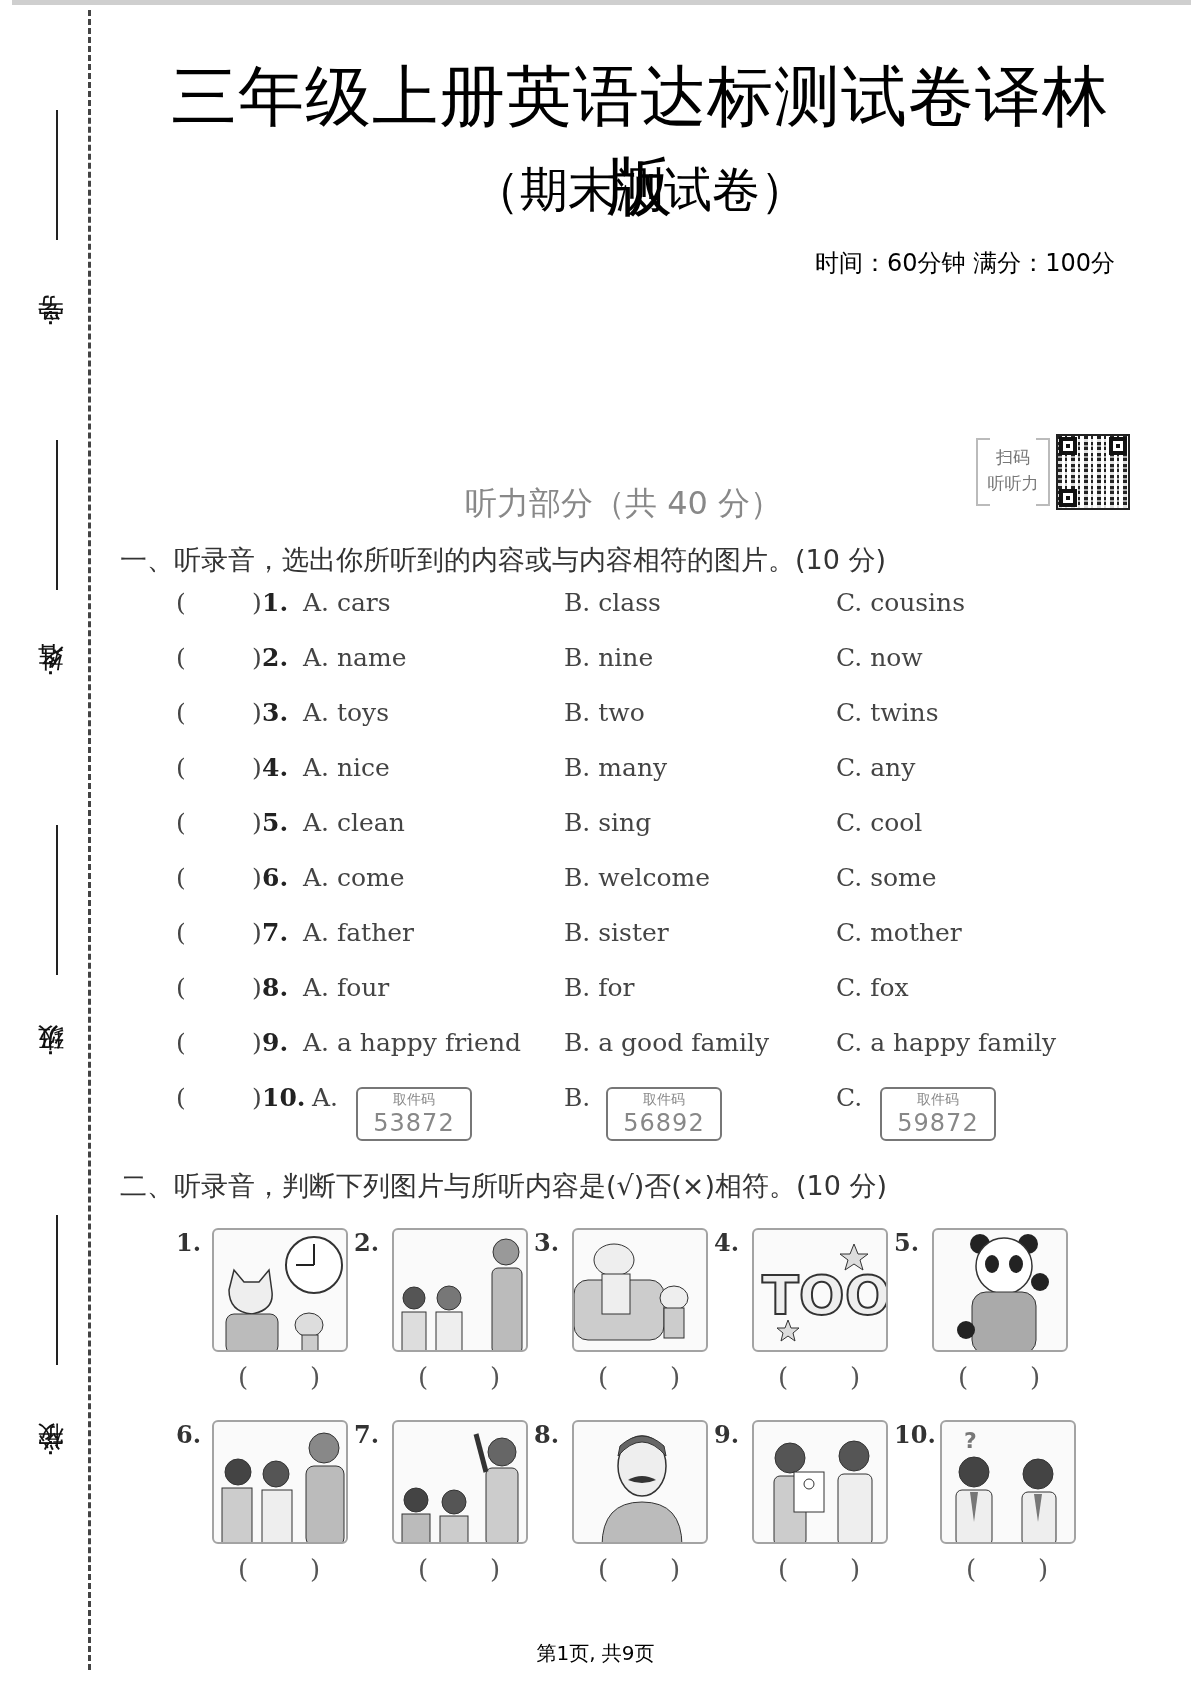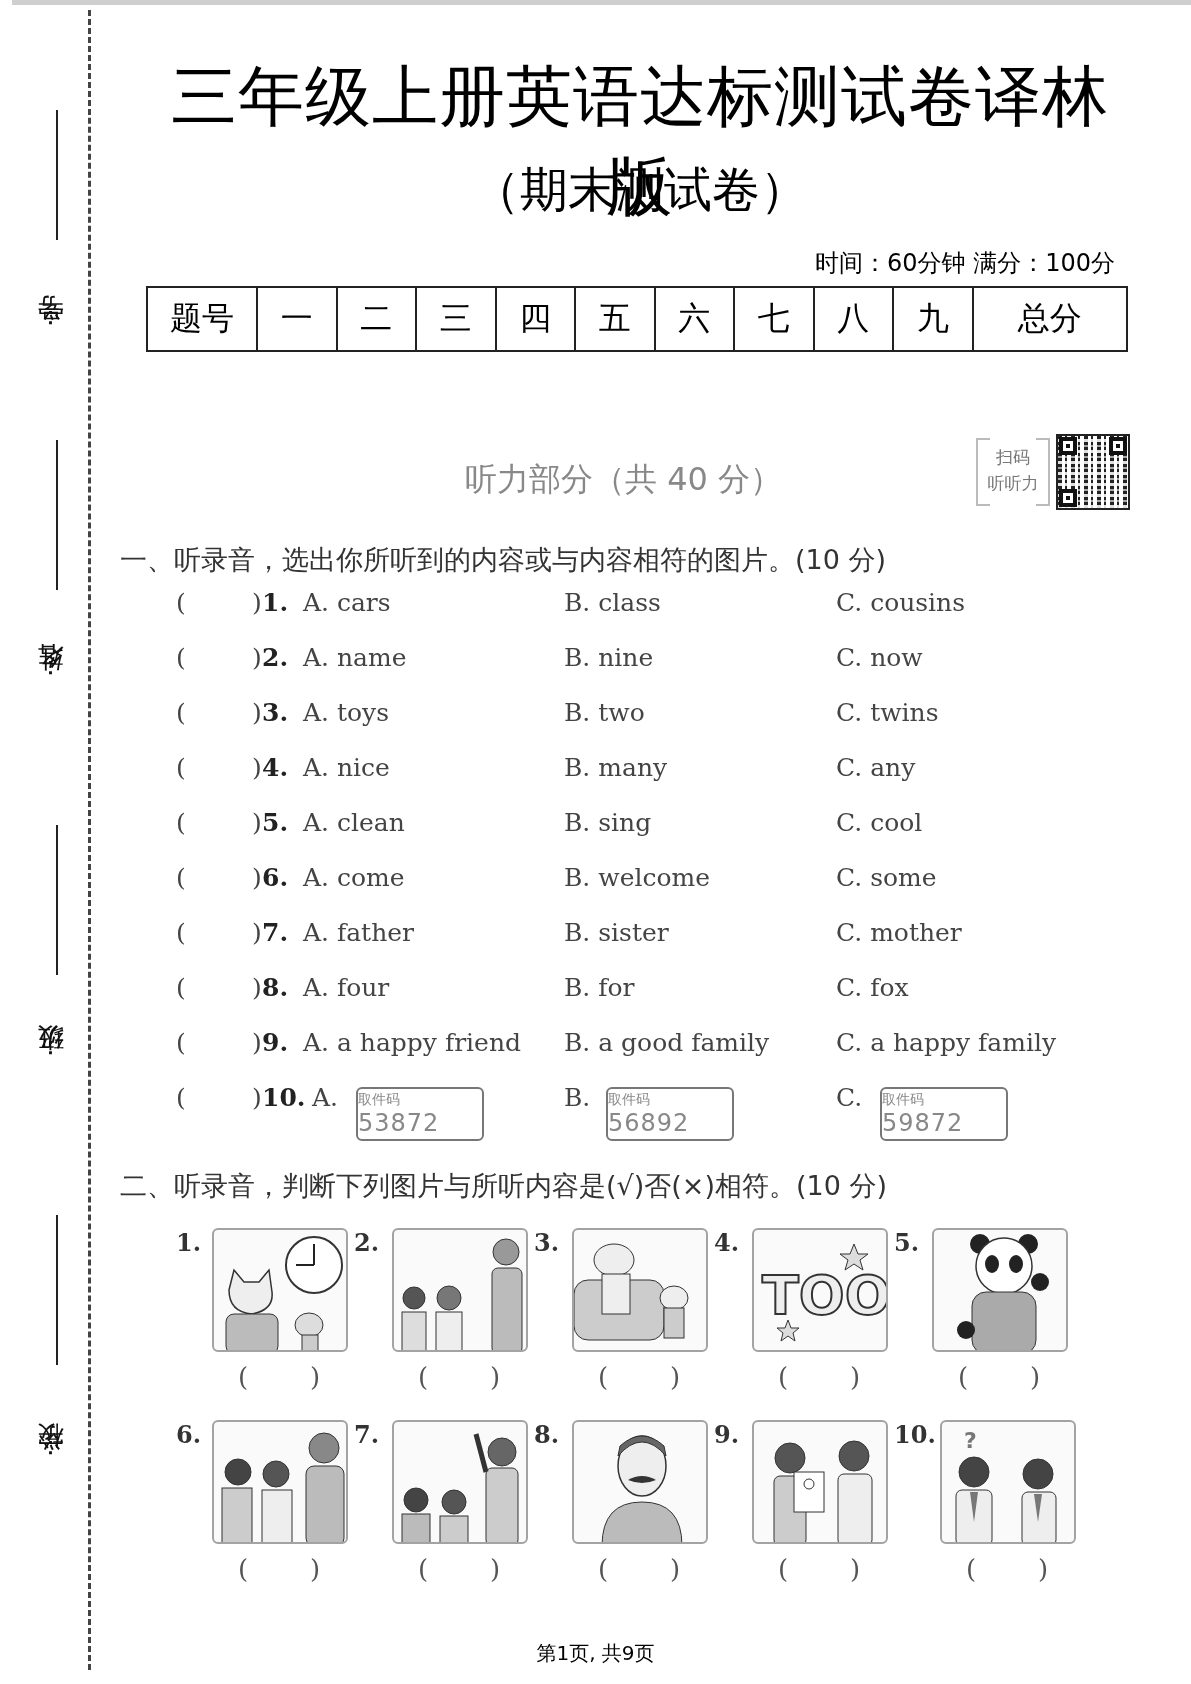--- a/index.html
+++ b/index.html
@@ -21,21 +21,21 @@
   .subtitle { position: absolute; left: 150px; top: 158px; width: 980px; text-align: center;
     font-size: 48px; color: #000; }
   .time-info { position: absolute; right: 76px; top: 247px; font-size: 24px; color: #000; }
 
   
   .score-table { position: absolute; left: 146px; top: 286px; width: 982px; border-collapse: collapse; }
   .score-table td { border: 2px solid #222; height: 64px; text-align: center; font-size: 32px; color: #000; }
   .score-table td.first { width: 110px; }
 
   
-  .listening-title { position: absolute; left: 465px; top: 458px; font-size: 32px; color: #888; }
+  .listening-title { position: absolute; left: 465px; top: 482px; font-size: 32px; color: #888; }
   .qr-block { position: absolute; left: 974px; top: 434px; width: 156px; height: 76px; }
   .qr-label { position: absolute; left: 0; top: 0; width: 78px; height: 76px; color: #777;
     font-family: "DejaVu Serif", serif; font-size: 17px; text-align: center; line-height: 26px; padding-top: 10px; }
   .qr-label::before, .qr-label::after { content: ""; position: absolute; width: 12px; height: 64px; border: 2px solid #bbb; top: 4px; }
   .qr-label::before { left: 2px; border-right: none; }
   .qr-label::after { right: 2px; border-left: none; }
   .qr-code { position: absolute; left: 82px; top: 0; width: 74px; height: 76px;
     background:
       repeating-linear-gradient(90deg, #222 0 4px, #fff 4px 7px, #222 7px 9px, #fff 9px 13px),
       #222;
@@ -50,22 +50,22 @@
 
   
   .q-row { position: absolute; left: 176px; width: 900px; height: 40px; font-family: "DejaVu Serif", serif; font-size: 25px; color: #444; }
   .q-row .paren-open { position: absolute; left: 0; top: 0; }
   .q-row .paren-close { position: absolute; left: 76px; top: 0; }
   .q-row .num { position: absolute; left: 86px; top: 0; font-weight: bold; color: #222; }
   .q-row .opt { position: absolute; top: 0; white-space: nowrap; }
   .q-row .opt-a { left: 127px; }
   .q-row .opt-b { left: 388px; }
   .q-row .opt-c { left: 660px; }
-  .code-box { position: absolute; top: 4px; width: 128px; height: 54px; border: 2px solid #777; border-radius: 6px;
-    font-family: "DejaVu Sans", sans-serif; color: #888; }
+  .code-box { position: absolute; top: 4px; width: 116px; height: 54px; border: 2px solid #777; border-radius: 6px;
+    text-align: center; font-family: "DejaVu Sans", sans-serif; color: #888; }
   .code-box .code-label { font-size: 14px; line-height: 20px; display: block; }
   .code-box .code-num { font-size: 24px; line-height: 28px; display: block; letter-spacing: 1px; }
 
   
   .pic-item { position: absolute; width: 170px; height: 180px; }
   .pic-item .pic-num { position: absolute; left: 0; top: 0; font-family: "DejaVu Serif", serif; font-weight: bold; font-size: 24px; color: #333; }
   .pic-item .pic-frame { position: absolute; top: 0; width: 136px; height: 124px; border: 2px solid #a3a3a3; border-radius: 6px; background: #fafafa; overflow: hidden; }
   .pic-item .answer { position: absolute; top: 134px; font-family: "DejaVu Serif", serif; font-size: 26px; color: #555; }
   .pic-item .answer .l { position: absolute; left: 0; }
   .pic-item .answer .r { position: absolute; left: 72px; }
@@ -97,33 +97,20 @@
   <div class="line" style="top:0;height:150px;"></div>
   <div class="label" style="top:225px;">学校：</div>
 </div>
 
 <h1 class="title">三年级上册英语达标测试卷译林版</h1>
 <div class="subtitle">（期末测试卷）</div>
 <div class="time-info">时间：60分钟  满分：100分</div>
 
 <table class="score-table">
   <tbody>
-      <tr>
-    <td class="first">题号</td>
-    <td>一</td>
-    <td>二</td>
-    <td>三</td>
-    <td>四</td>
-    <td>五</td>
-    <td>六</td>
-    <td>七</td>
-    <td>八</td>
-    <td>九</td>
-    <td>总分</td>
-  </tr>
 </tbody>
   </table>
 
 <div class="listening-title">听力部分（共 40 分）</div>
 <div class="qr-block">
   <div class="qr-label">
     <div>扫码</div>
     <div>听听力</div>
   </div>
   <div class="qr-code">

